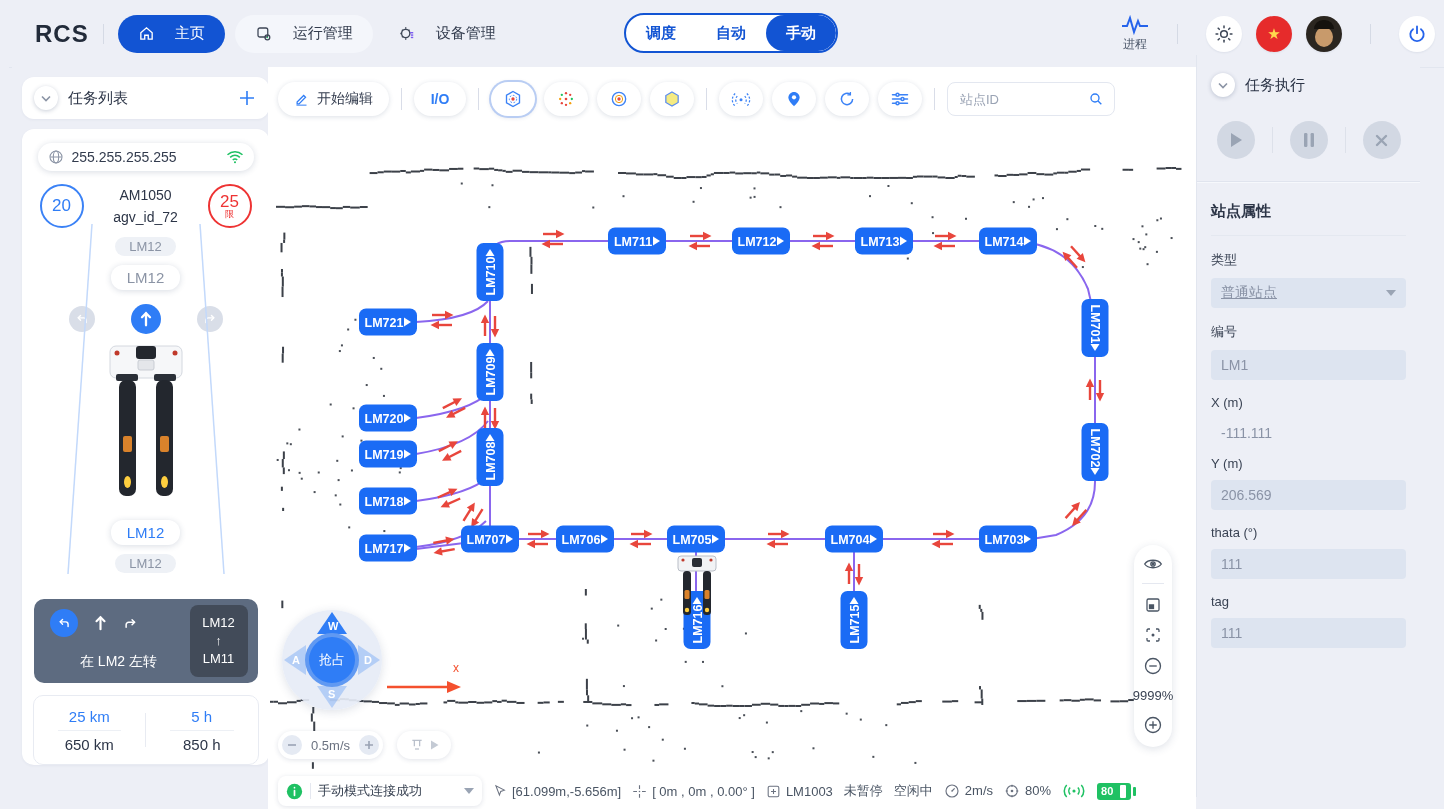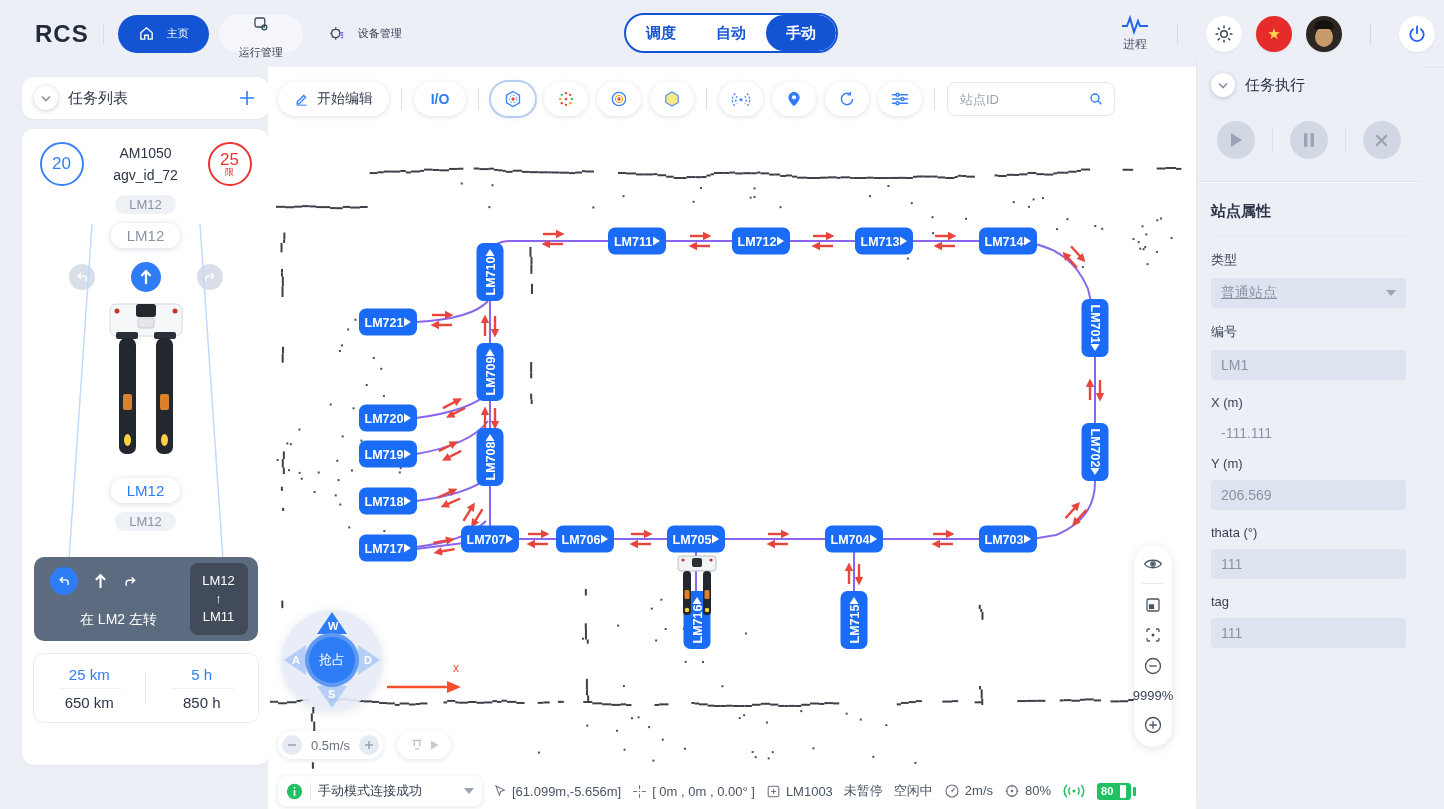--- a/index.html
+++ b/index.html
@@ -2,23 +2,23 @@
 <html><head>
 <meta charset="utf-8">
 <style>
   html,body{margin:0;padding:0;background:#e9ecf4;font-family:"Liberation Sans","DejaVu Sans",sans-serif;}
   .app{position:relative;width:1444px;height:809px;background:#edeff6;overflow:hidden;color:#2c3547;}
   svg{display:block}
   
   .nav{position:absolute;left:9px;top:0;width:1444px;height:67px;display:flex;align-items:center;border-bottom:1px solid #e2e6ef;background:#edeff6;}
   .logo{margin-left:26px;font-size:24px;font-weight:bold;color:#222b3a;letter-spacing:1px;}
   .vdiv{width:1px;height:20px;background:#d5dae5;margin:0 14px;}
-  .navpill{display:flex;align-items:center;gap:12px;height:38px;border-radius:19px;padding:0 20px;font-size:11px;cursor:pointer;text-align:right;}
+  .navpill{display:flex;align-items:center;gap:20px;height:38px;border-radius:19px;padding:0 20px;font-size:15px;cursor:pointer;text-align:right;}
   .navpill.active{background:#1254d3;color:#fff;}
-  .navpill.soft{background:#f4f6fb;color:#333c4e;margin-left:10px;flex-direction:column;}
+  .navpill.soft{background:#f4f6fb;color:#333c4e;margin-left:10px;}
   .navpill.plain{background:transparent;color:#333c4e;margin-left:4px;}
   .mode{position:absolute;left:50%;top:13px;transform:translateX(-50%);display:flex;align-items:center;height:40px;border:2px solid #1254d3;border-radius:22px;background:#fff;box-sizing:border-box;overflow:hidden;}
   .mode span{width:70px;text-align:center;font-size:15px;font-weight:bold;color:#1254d3;line-height:36px;cursor:pointer;}
   .mode span.on{background:#1254d3;color:#fff;border-radius:18px;height:36px;}
   .nav-right{margin-left:auto;margin-right:18px;display:flex;align-items:center;gap:14px;}
   .process{display:flex;flex-direction:column;align-items:center;gap:1px;font-size:12px;color:#4a5568;cursor:pointer;}
   .circ{width:36px;height:36px;border-radius:50%;background:#fff;display:flex;align-items:center;justify-content:center;cursor:pointer;box-shadow:0 1px 2px rgba(40,60,100,.08);}
   .circ.flag{background:#e62b2b;color:#ffd84d;font-size:15px;overflow:hidden;}
   .circ.avatar{background:#2b2620;position:relative;overflow:hidden;}
   .avatar .face{width:18px;height:20px;border-radius:50%;background:#c89a6b;margin-top:6px;}
@@ -220,20 +220,38 @@
             <path d="M10 3 V17 M3 10 H17"></path>
           </svg>
         </span>
     </div>
 
     <div class="lcard vcard">
       <svg class="guides" width="248" height="636">
         <path d="M70 95 L46 445" stroke="#c3d9fb" stroke-width="1.5" fill="none"></path>
         <path d="M178 95 L202 445" stroke="#c3d9fb" stroke-width="1.5" fill="none"></path>
       </svg>
+      <div class="ippill">
+        <span>
+            <svg width="16" height="16" viewBox="0 0 24 24" fill="none" stroke="#8b94a5" stroke-width="1.6">
+              <circle cx="12" cy="12" r="9"></circle>
+              <ellipse cx="12" cy="12" rx="4" ry="9"></ellipse>
+              <path d="M3.5 12 H20.5"></path>
+            </svg>
+          </span>
+        <span class="ip">255.255.255.255</span>
+        <span>
+            <svg width="18" height="14" viewBox="0 0 24 18" fill="none" stroke="#1fc163" stroke-width="2">
+              <path d="M2 6 C8 0.5 16 0.5 22 6"></path>
+              <path d="M5.5 9.5 C9.5 6 14.5 6 18.5 9.5"></path>
+              <path d="M9 13 C11 11.3 13 11.3 15 13"></path>
+              <circle cx="12" cy="16" r="1.4" fill="#1fc163" stroke="none"></circle>
+            </svg>
+          </span>
+      </div>
       <div class="inforow">
         <div class="spd">
             <span>20</span>
           </div>
         <div class="idblock">
           <div>AM1050</div>
           <div>agv_id_72</div>
         </div>
         <div class="spd limit">
             <span>25</span>

